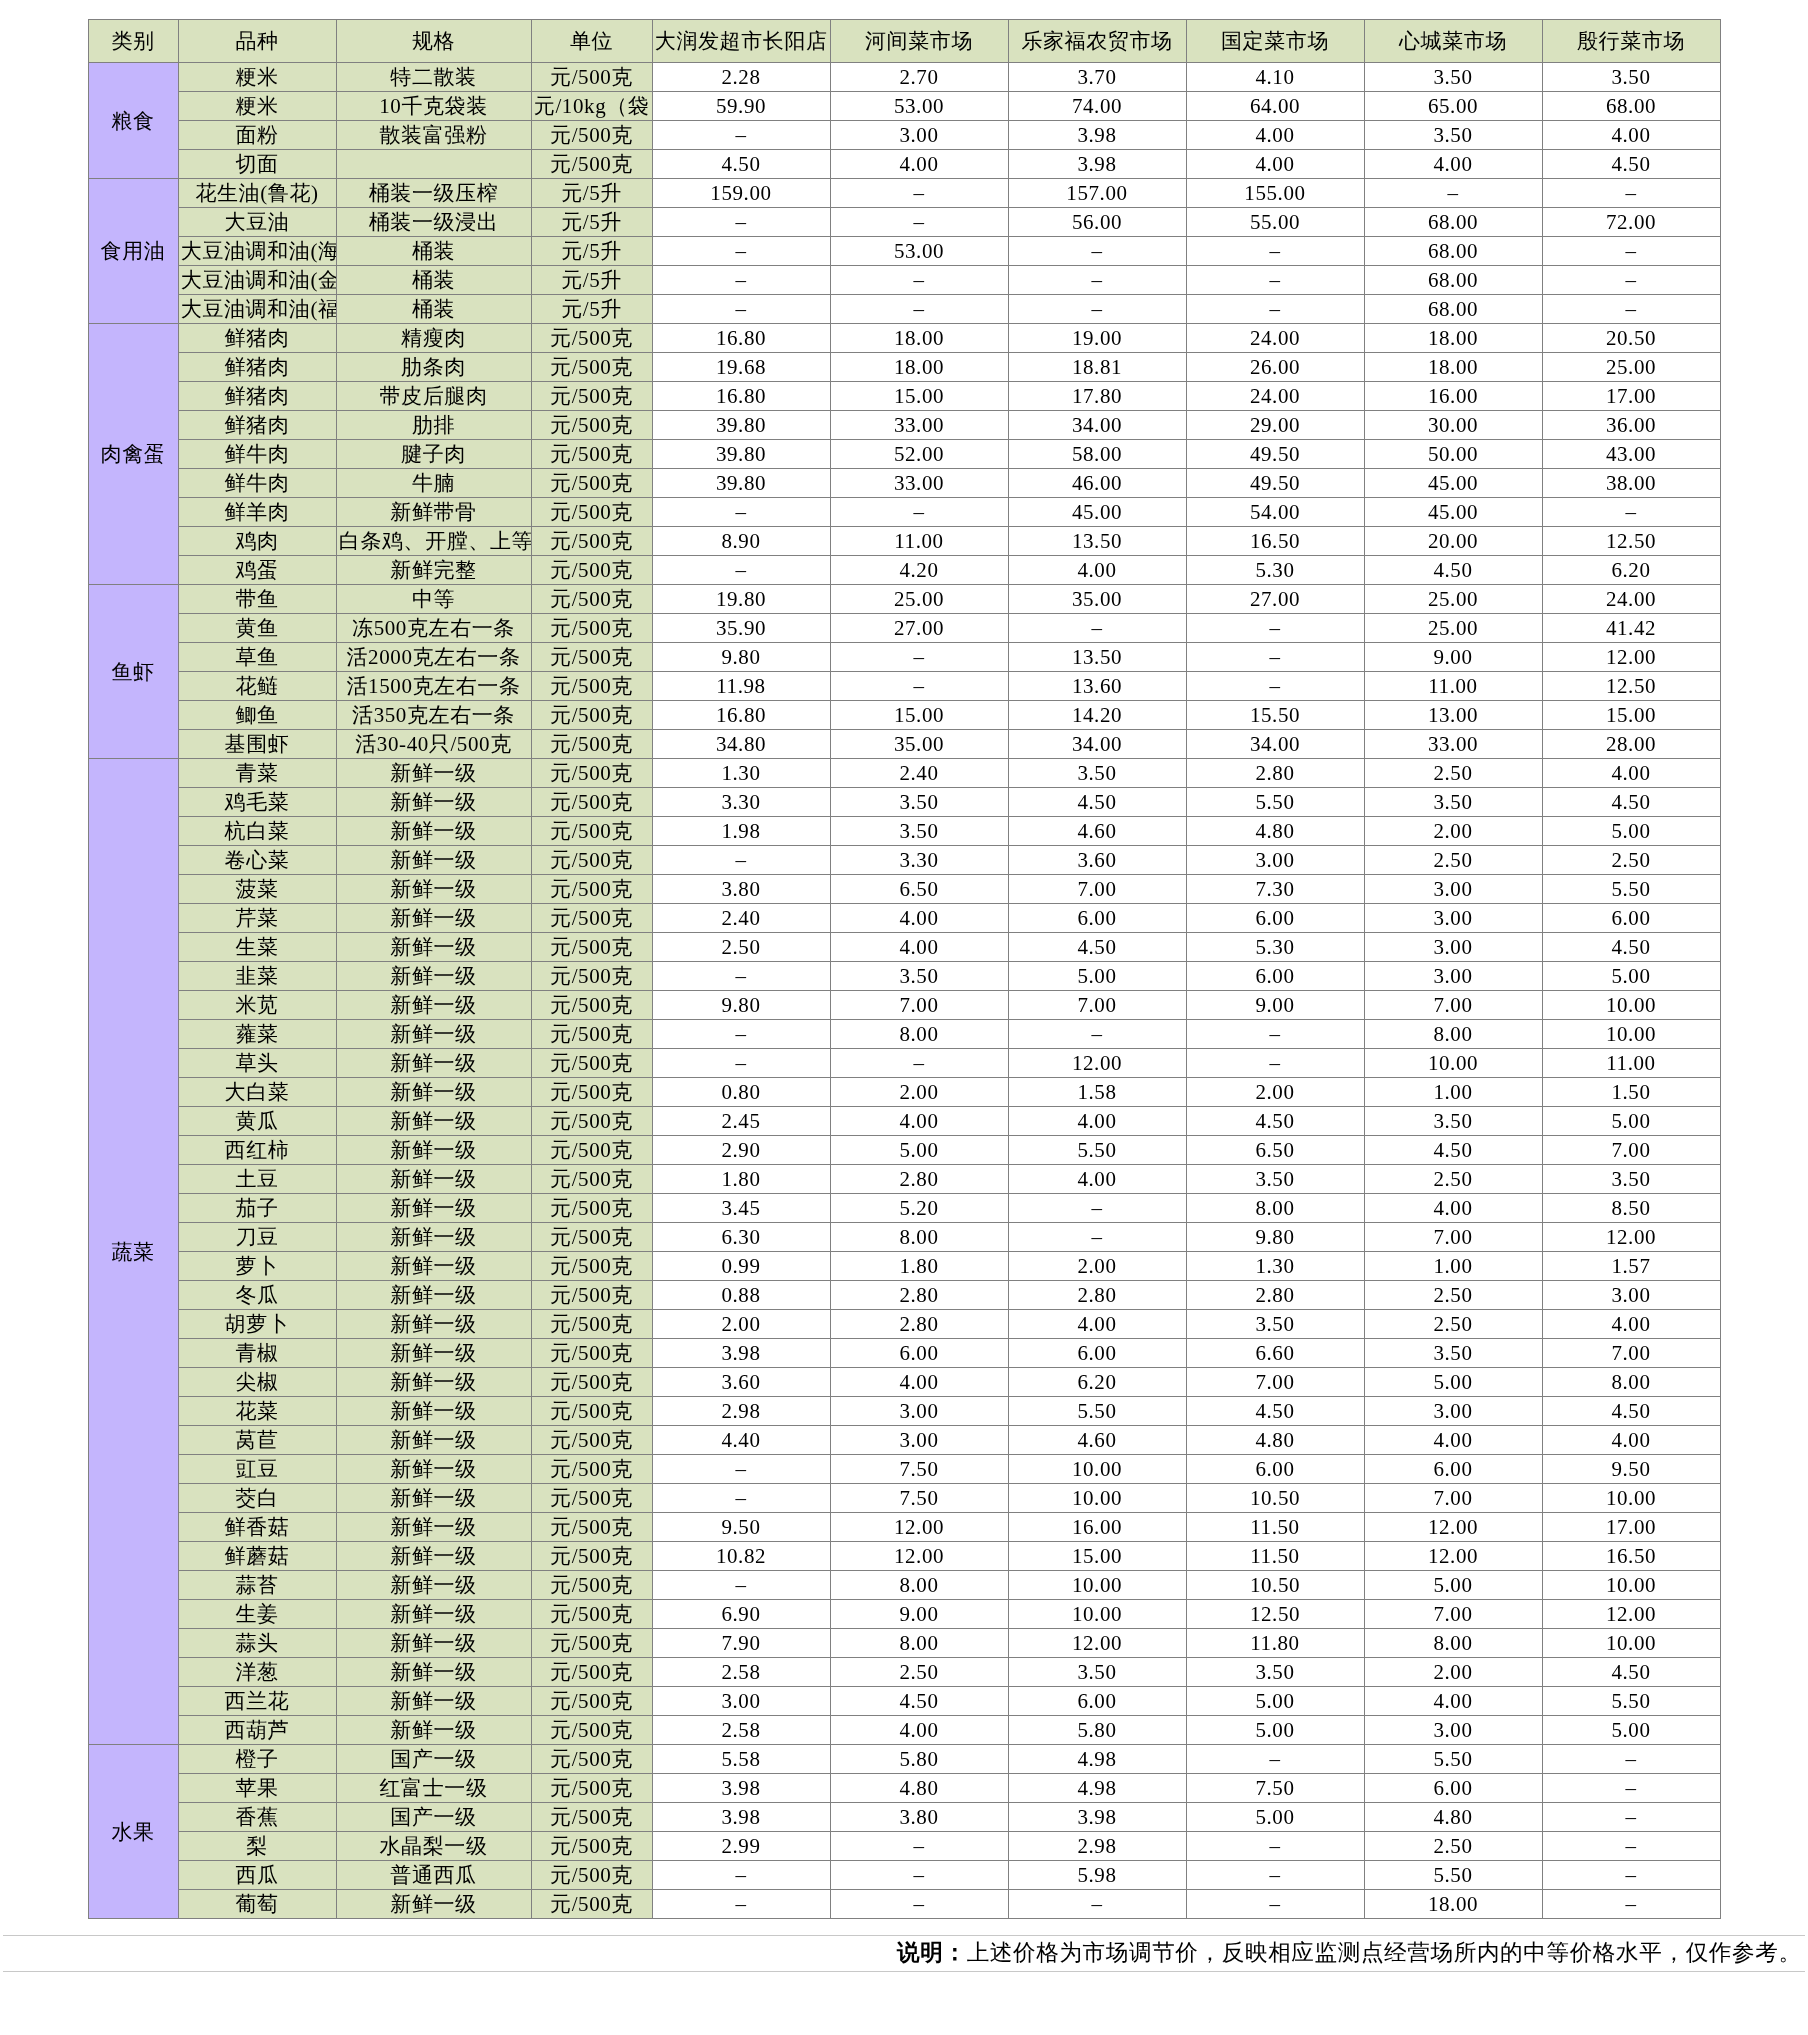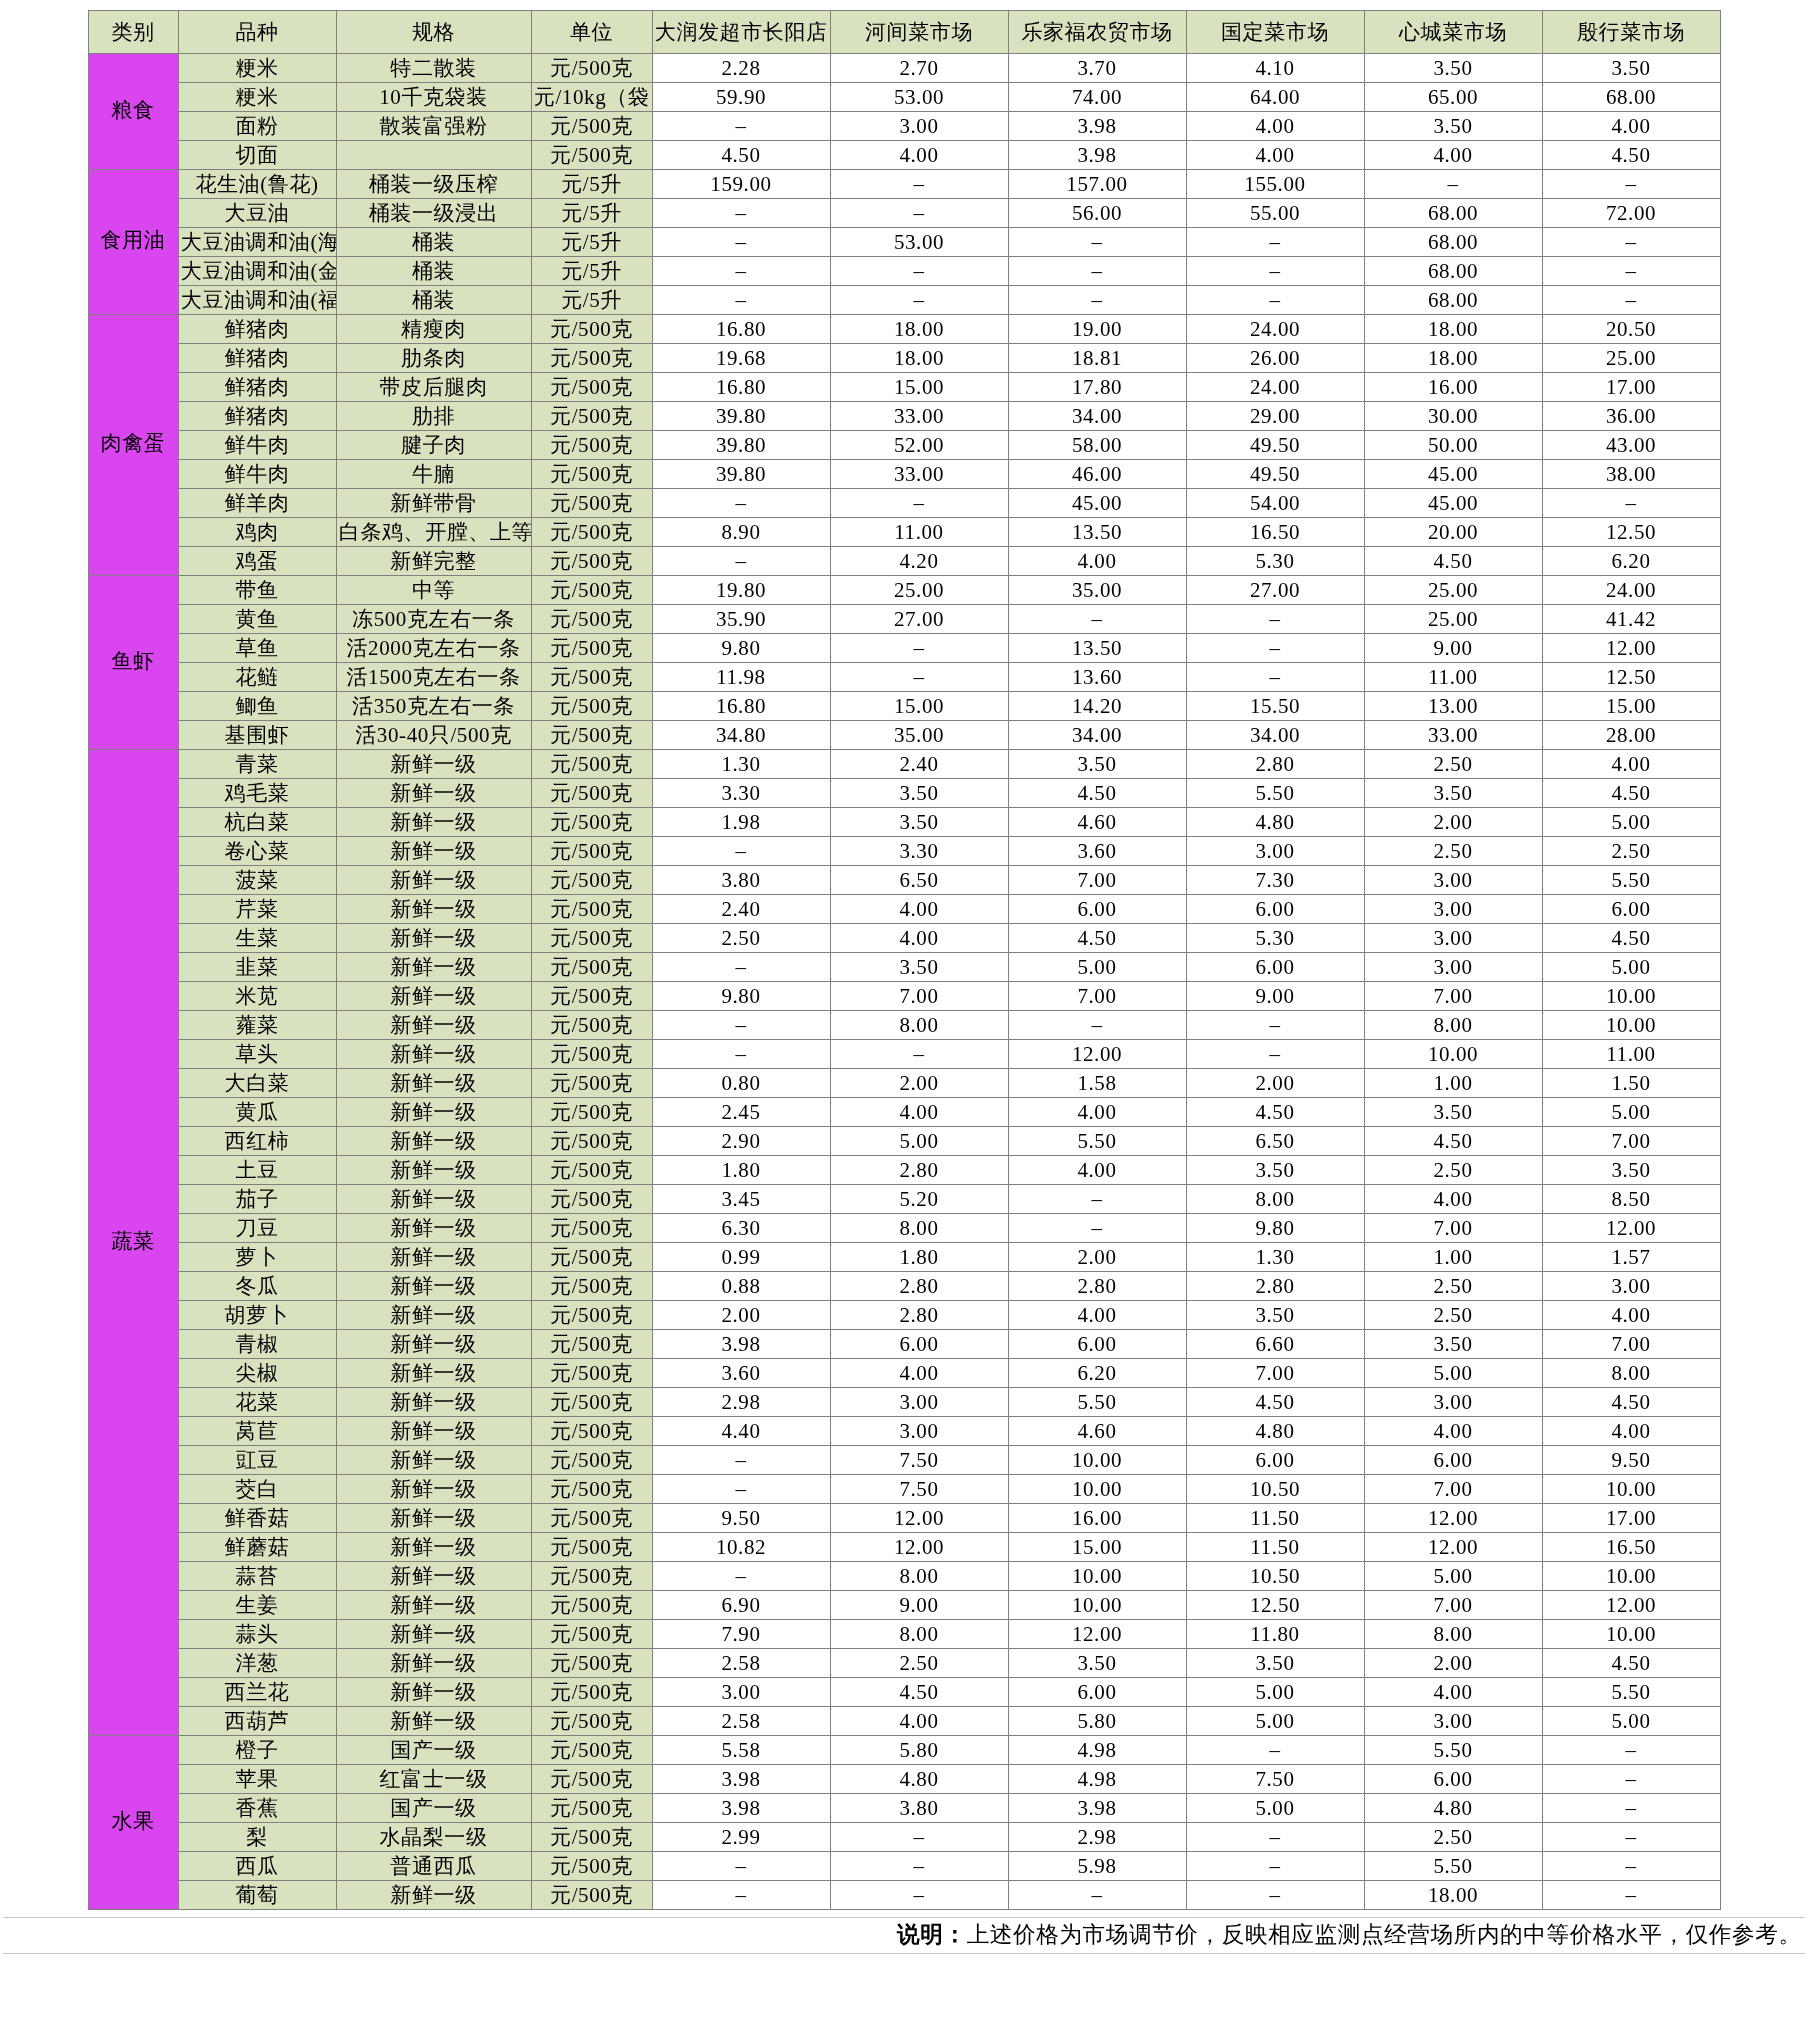--- a/index.html
+++ b/index.html
@@ -18,21 +18,21 @@
     height: 2035px;
     position: relative;
     box-sizing: border-box;
     padding: 3.4px 2.3px 0 2.3px;
     background: #ffffff;
   }
   table.price-table {
     border-collapse: collapse;
     table-layout: fixed;
     width: 1432px;
-    margin: 7px auto;
+    margin: 16px auto;
   }
   table.price-table td,
   table.price-table th {
     border: 1.7px solid #808080;
     padding: 0 2.3px;
     text-align: center;
     vertical-align: middle;
     font-weight: normal;
     font-size: 21px;
     line-height: 1.05;
@@ -47,23 +47,22 @@
   col.c-spec  { width: 195px; }
   col.c-unit  { width: 121px; }
   col.c-mkt   { width: 178px; }
 
   thead th {
     background: #d9e2bf;
     height: 42px;
     font-size: 21.5px;
   }
   td.cat-cell {
-    background: #d946ef;
+    background: #c4b5fd;
     font-size: 22px;
-    font-family: Liberation Mono, monospace;
   }
   td.item-cell, td.spec-cell, td.unit-cell {
     background: #d9e2bf;
   }
   td.price-cell {
     background: #ffffff;
     font-family: "Liberation Serif", "DejaVu Serif", serif;
     font-size: 21.5px;
     letter-spacing: 1.1px;
   }

